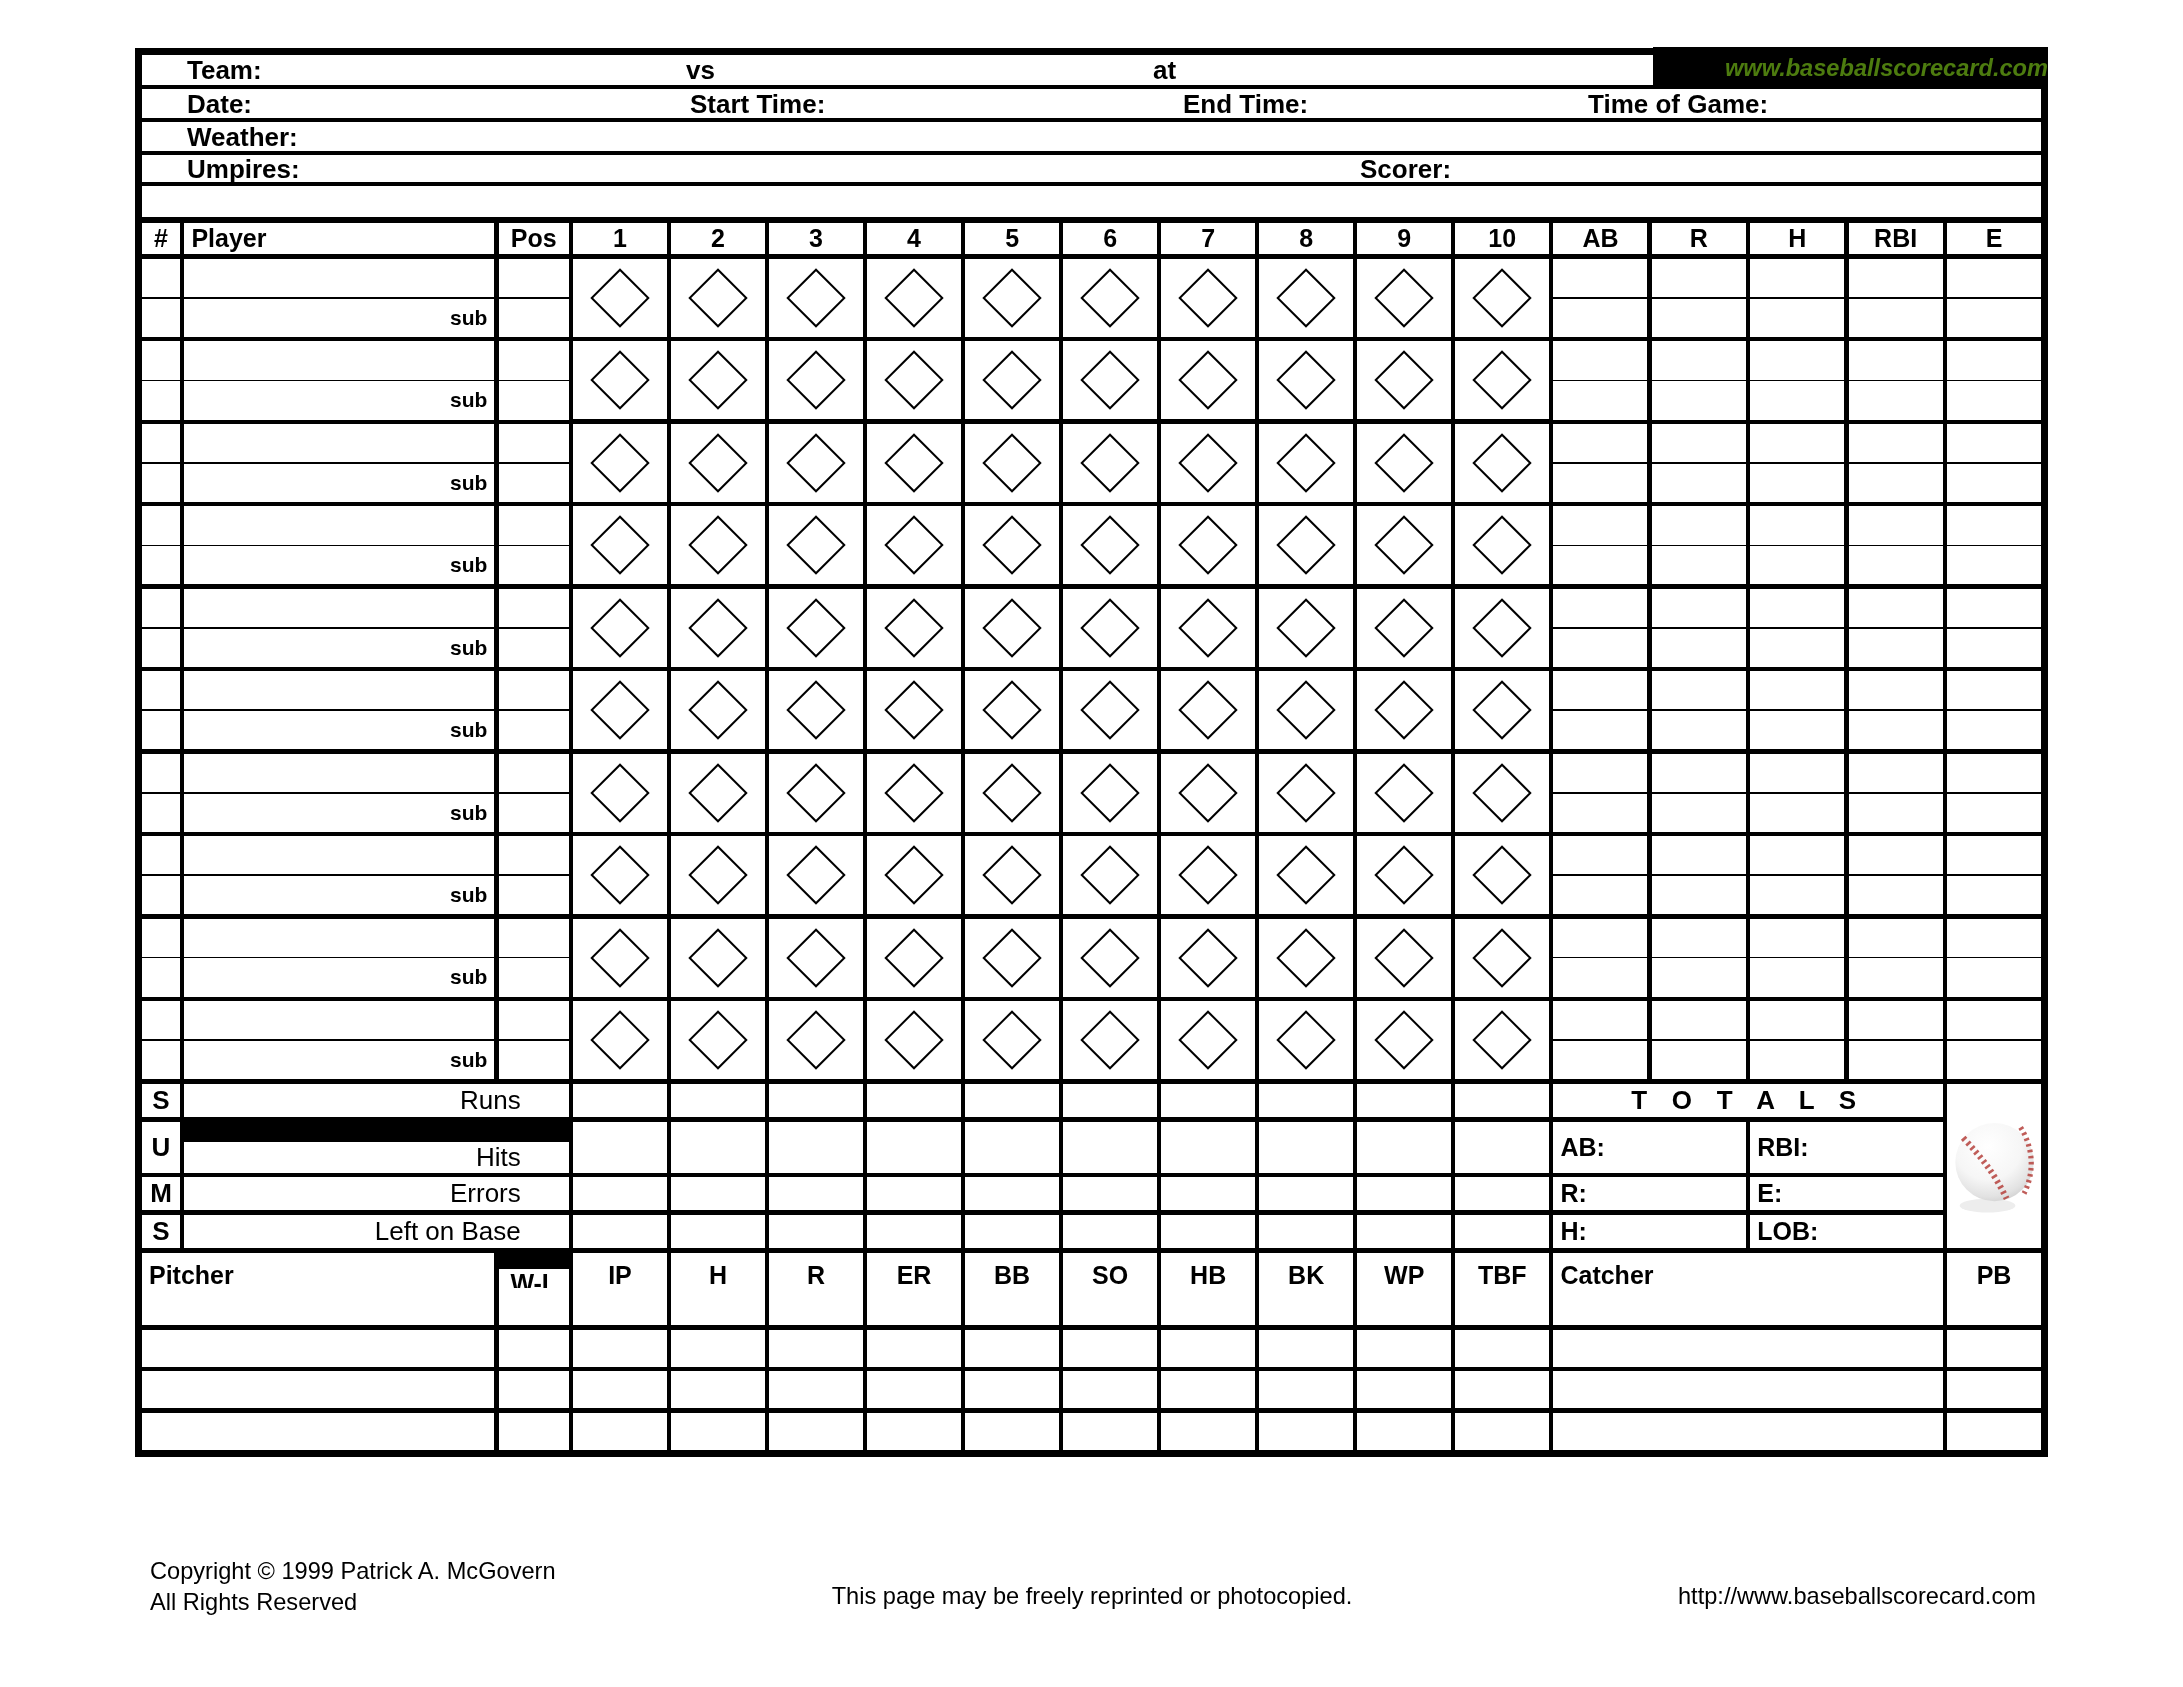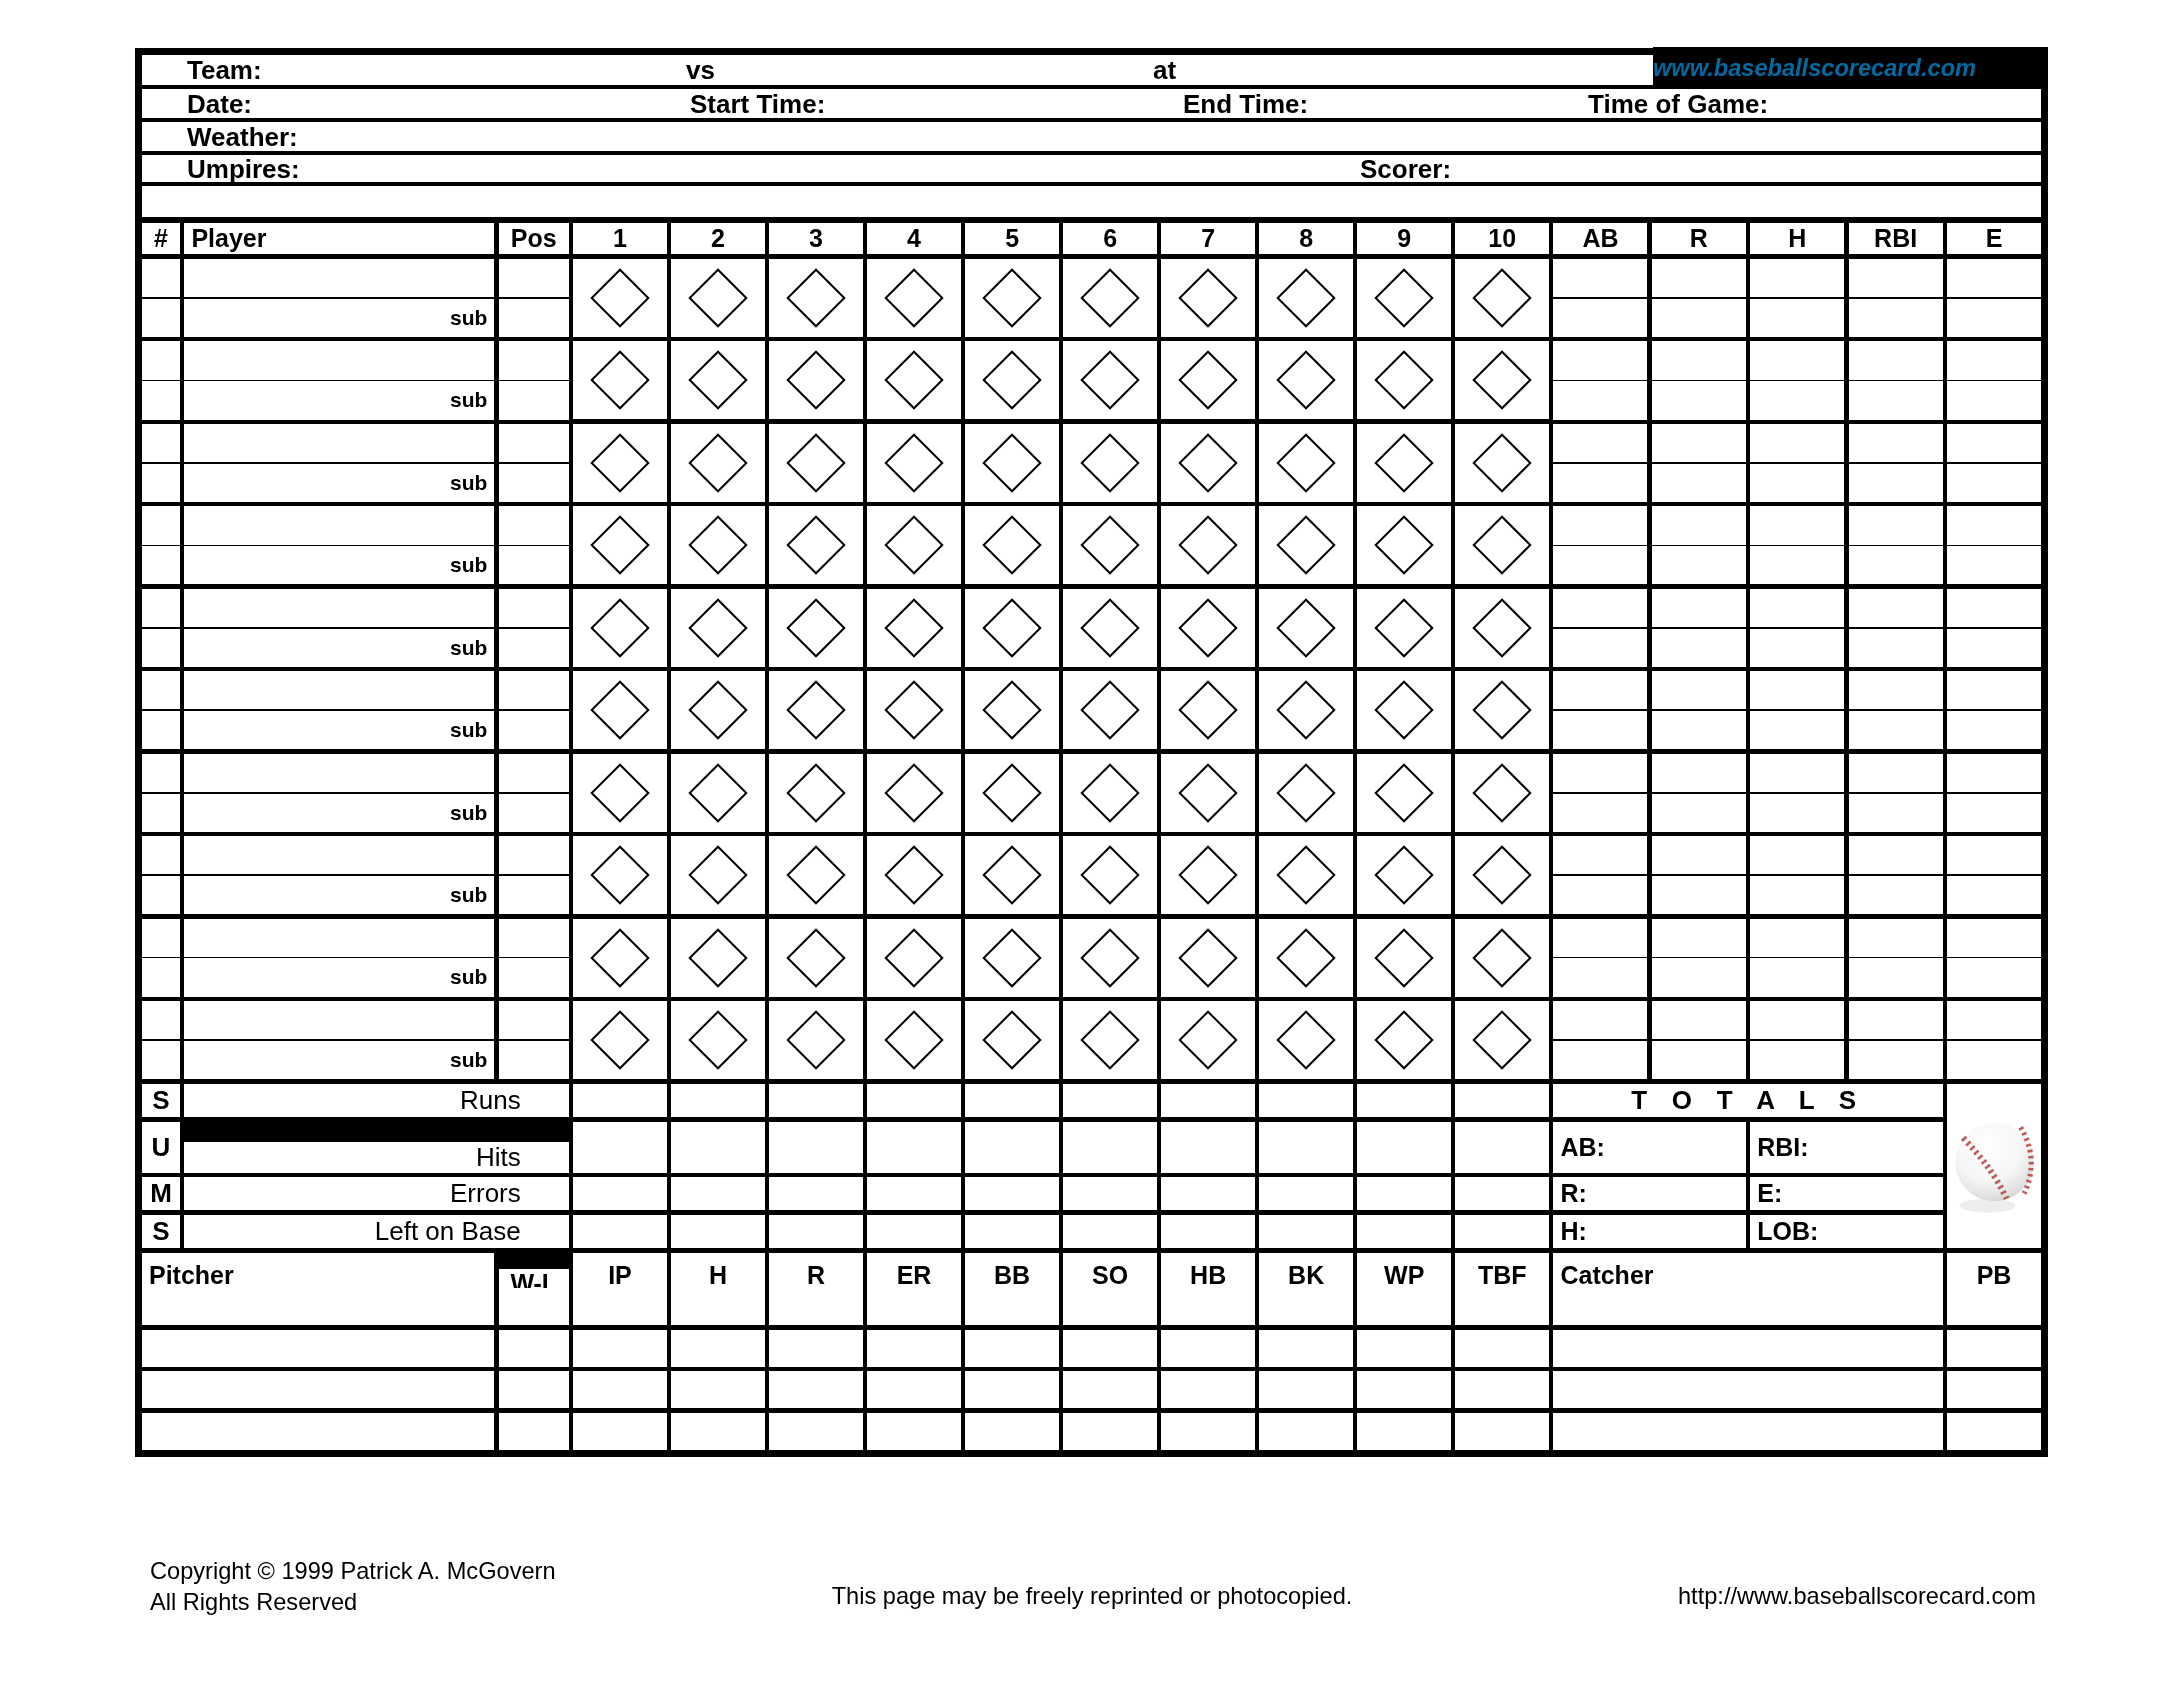--- a/index.html
+++ b/index.html
@@ -10,21 +10,21 @@
   
   .hrow{position:relative;background:#fff;border-bottom:4.4px solid #000;}
   .hrow.team{height:30px;}
   .hrow.date{height:29px;}
   .hrow.weather{height:29px;padding-left:43px;}
   .hrow.umpires{height:27px;}
   .hrow.blank{height:31px;border-bottom:6.1px solid #000;}
   .lbl{position:absolute;top:50%;transform:translateY(-50%);font-weight:bold;
        font-size:26px;white-space:nowrap;}
   .banner{position:absolute;top:-7.9px;right:-7px;width:395px;height:42px;background:#000;
-          color:#0369a1;display:flex;align-items:center;justify-content:flex-start;z-index:2;}
+          color:#4d7c0f;display:flex;align-items:center;justify-content:flex-end;z-index:2;}
   .banner span{font-size:23.6px;font-weight:bold;font-style:italic;}
   
   .grid{display:grid;grid-template-columns:38px 310px 70px repeat(10,1fr) repeat(5,94px);
         gap:4.4px;background:#000;}
   .grid > div{background:#fff;}
   .bat-head{height:31px;border-bottom:5.2px solid #000;}
   .hc{display:flex;align-items:center;justify-content:center;font-weight:bold;font-size:25px;}
   .hc.left{justify-content:flex-start;padding-left:7px;}
   
   #player-blocks{display:flex;flex-direction:column;gap:4.4px;background:#000;height:820px;

